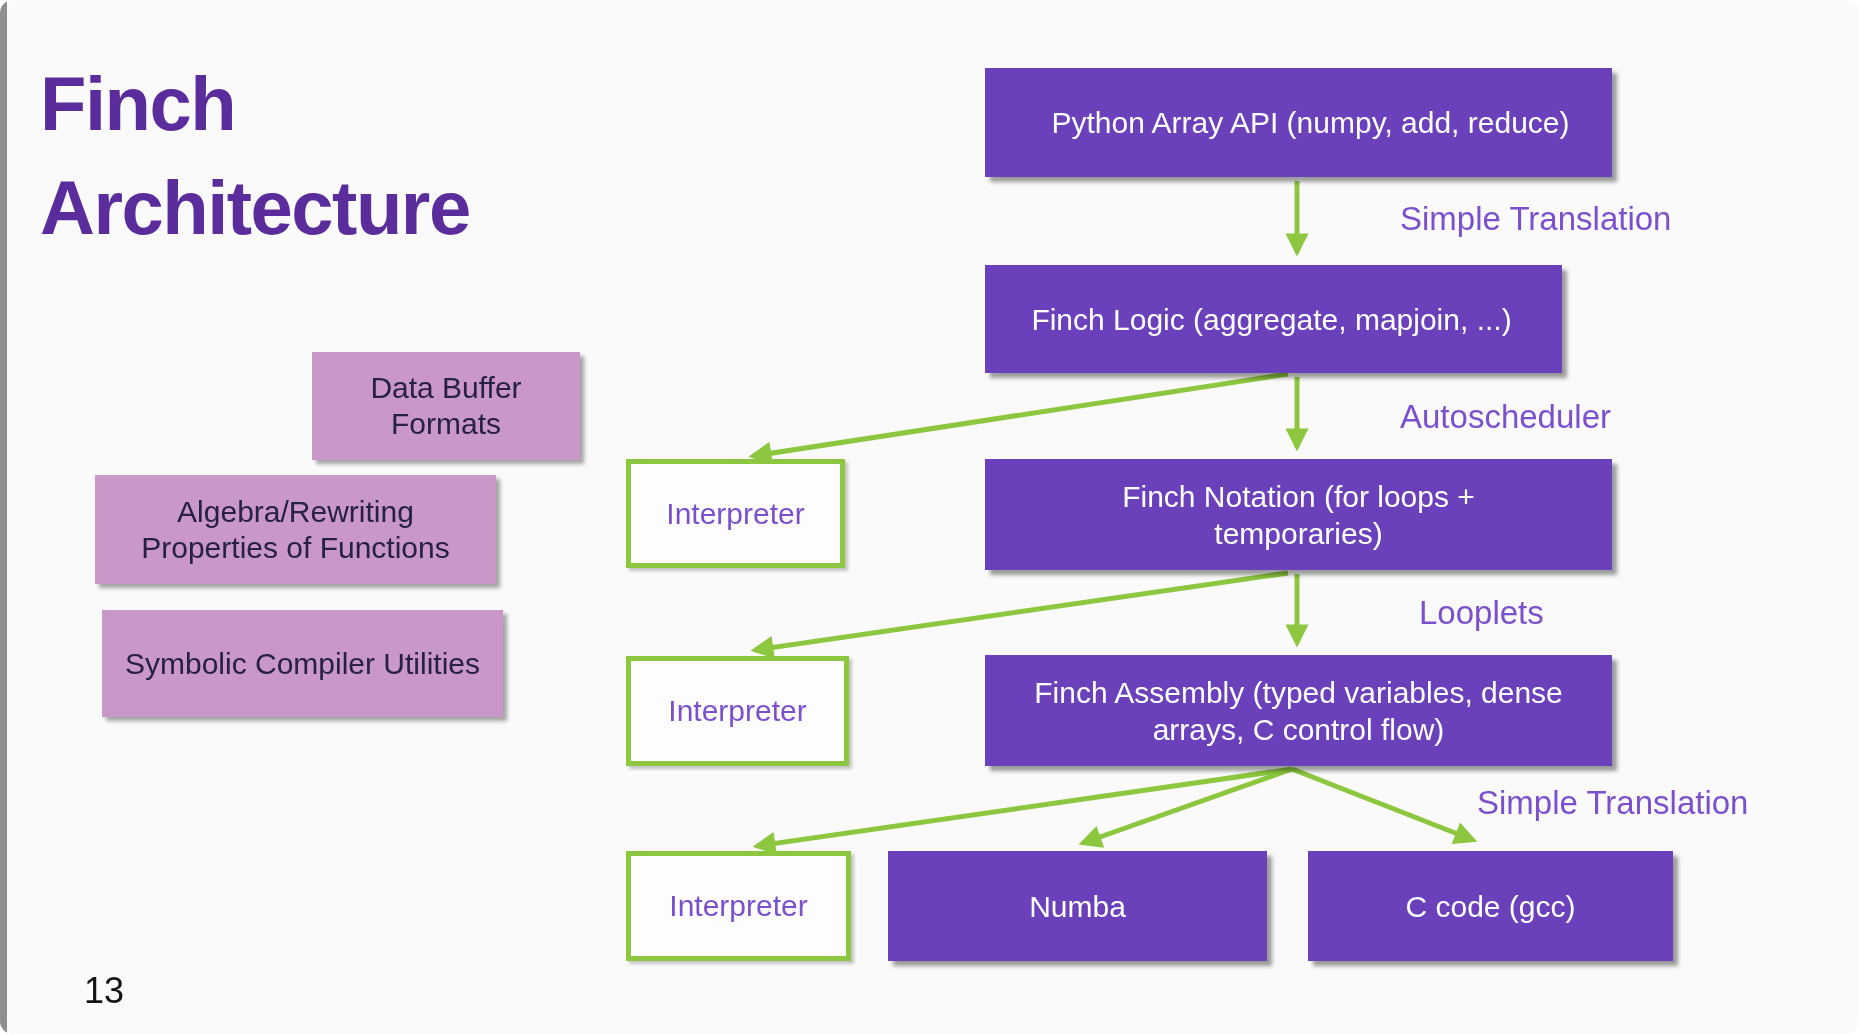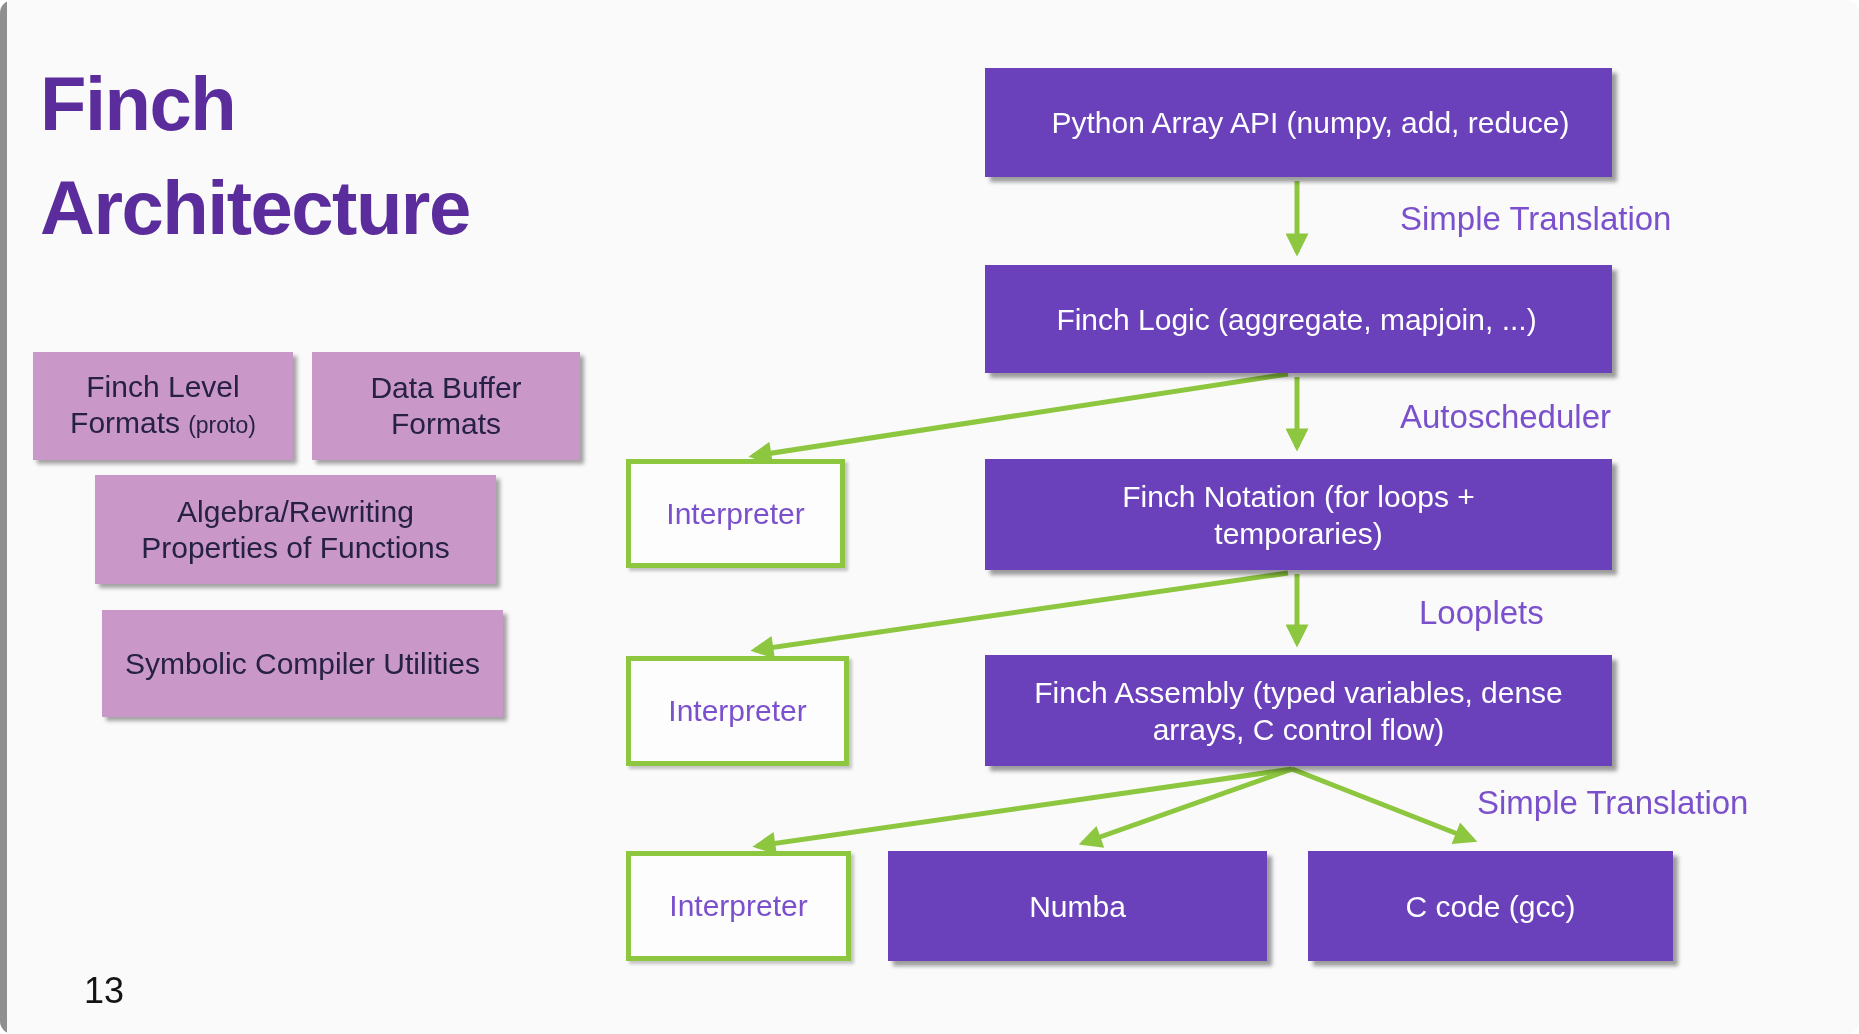--- a/index.html
+++ b/index.html
@@ -42,21 +42,21 @@
   .pink-note:empty{display:none;padding:0;}
 
   
   .flowbox{
     position:absolute;background:var(--box-purple);color:#ffffff;
     display:flex;align-items:center;justify-content:center;text-align:center;
     font-size:30px;line-height:37px;padding:6px 20px;
     box-shadow:5px 5px 4px rgba(0,0,0,0.38);
   }
   .fb-python{left:985px;top:68px;width:627px;height:109px;}
-  .fb-logic{left:985px;top:265px;width:627px;height:108px;padding-left:16px;}
+  .fb-logic{left:985px;top:265px;width:577px;height:108px;padding-left:16px;}
   .fb-notation{left:985px;top:459px;width:627px;height:111px;}
   .fb-assembly{left:985px;top:655px;width:627px;height:111px;}
   .fb-numba{left:888px;top:851px;width:379px;height:110px;}
   .fb-ccode{left:1308px;top:851px;width:365px;height:110px;}
   .fb-python .fb-label{max-width:520px;margin-left:24px;}
   .fb-notation .fb-label{max-width:460px;}
   .fb-assembly .fb-label{max-width:540px;}
 
   
   .interpbox{
@@ -84,23 +84,20 @@
 <body>
 
 <div class="slide">
   <div class="edge-strip"></div>
 
   <h1 class="title">
     <span class="title-line">Finch</span>
     <span class="title-line">Architecture</span>
   </h1>
 
-  <div class="pinkbox pb1">
-    <div><span>Finch Level Formats</span><span class="pink-note">(proto)</span></div>
-  </div>
   <div class="pinkbox pb2">
     <div><span>Data Buffer Formats</span></div>
   </div>
   <div class="pinkbox pb3">
     <div><span>Algebra/Rewriting Properties of Functions</span></div>
   </div>
   <div class="pinkbox pb4">
     <div><span>Symbolic Compiler Utilities</span></div>
   </div>
 

